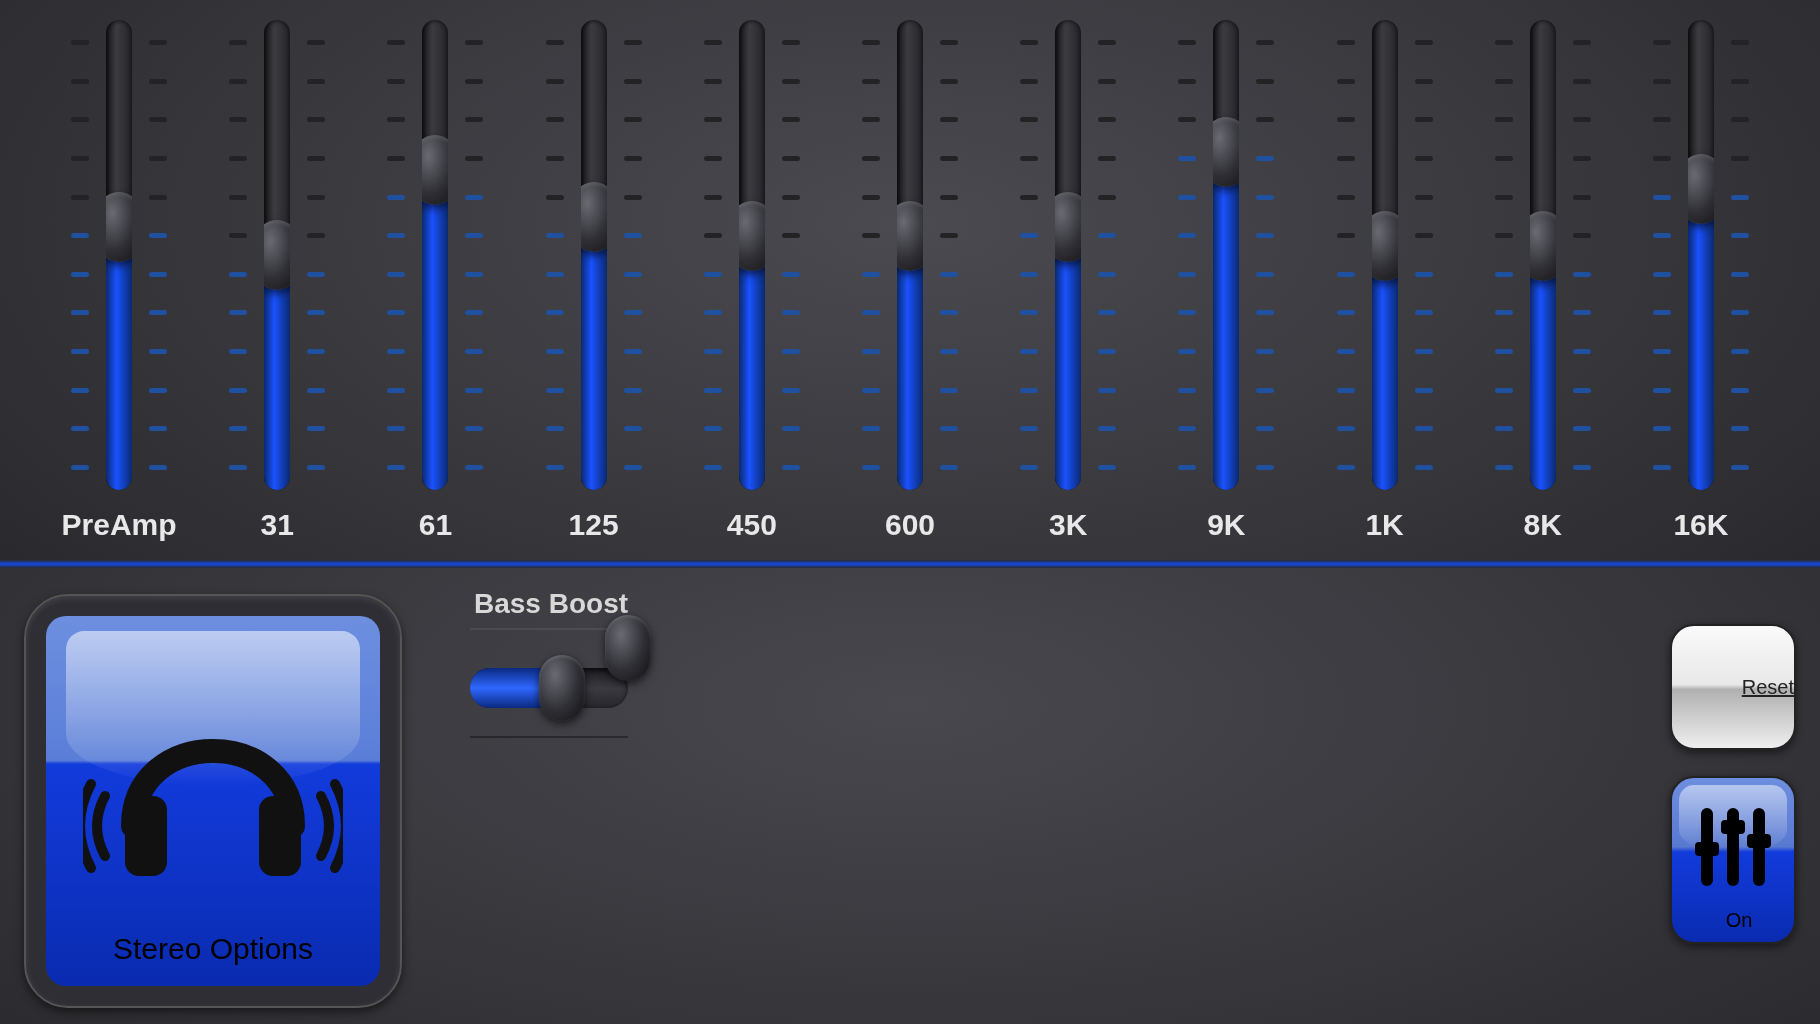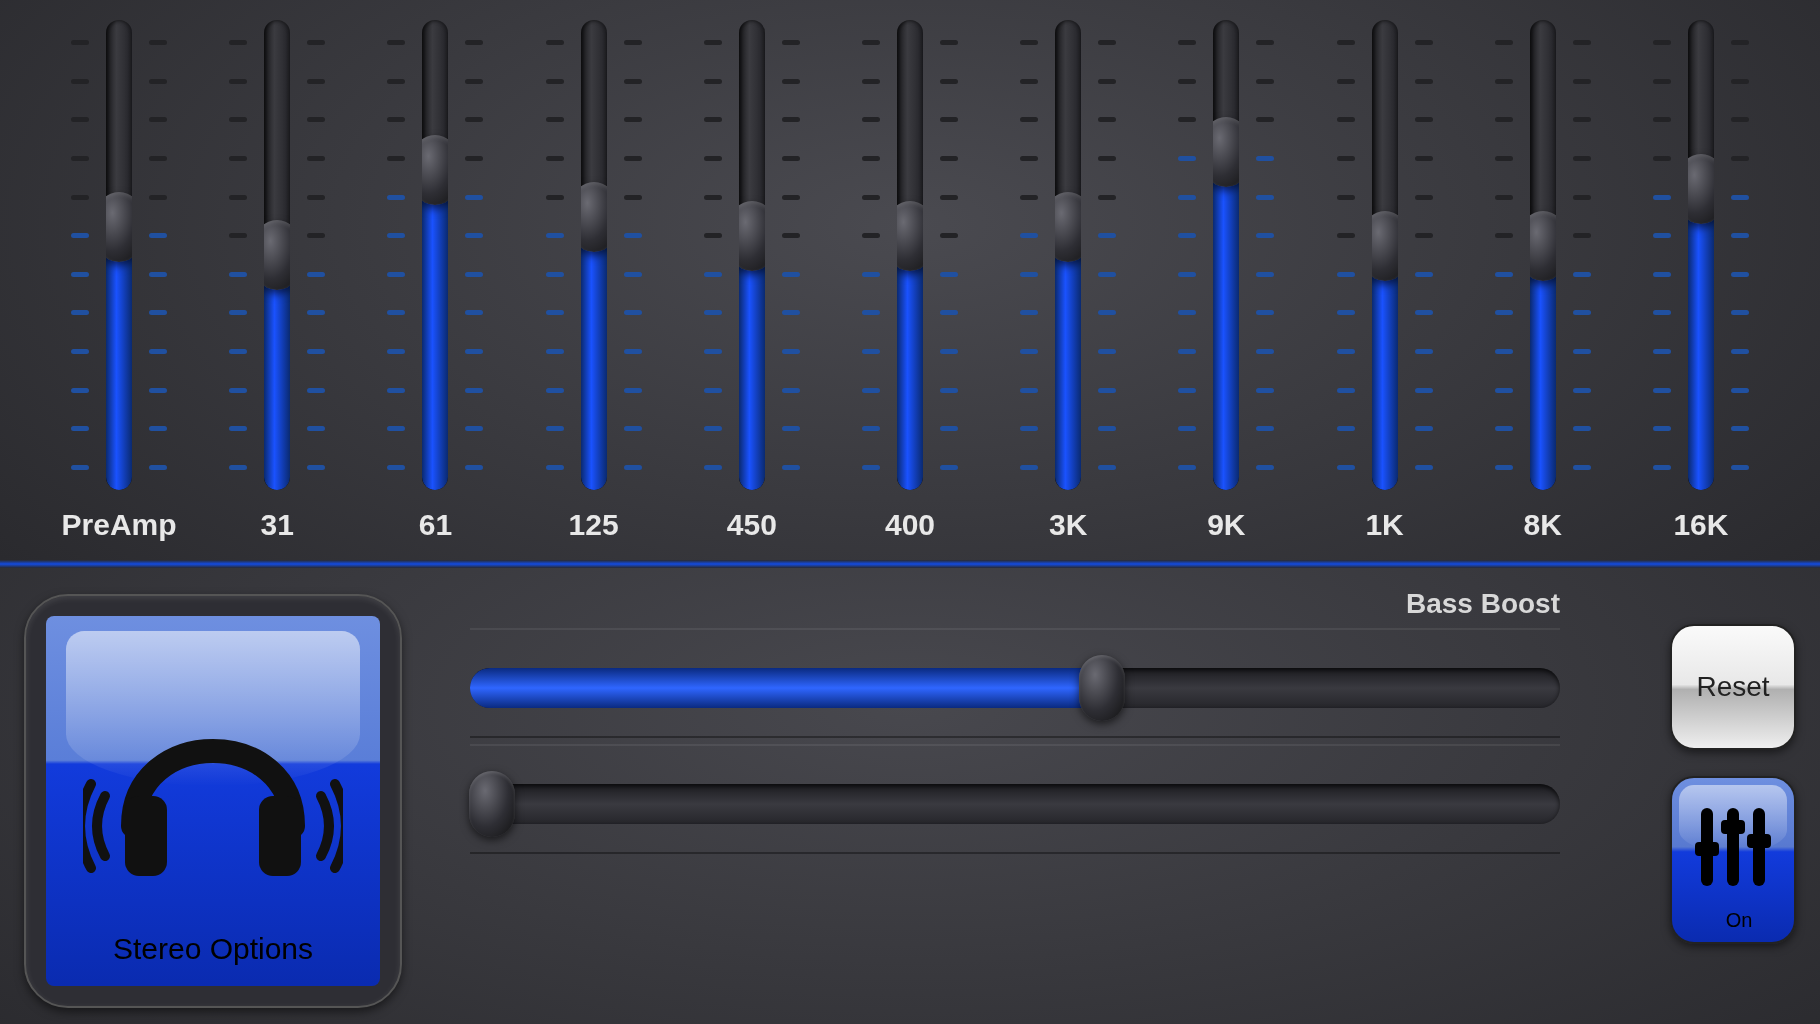--- a/index.html
+++ b/index.html
@@ -100,21 +100,21 @@
     width: 378px; height: 414px;
     border-radius: 44px;
     background: #2e2e34;
     border: 2px solid #555;
     box-shadow: inset 0 2px 6px rgba(255,255,255,.1), 0 4px 10px rgba(0,0,0,.5);
     padding: 20px;
     cursor: pointer;
   }
   .stereo-inner {
     width: 100%; height: 100%;
-    border-radius: 8px;
+    border-radius: 20px;
     position: relative;
     overflow: hidden;
     background: linear-gradient(#6e8fe0 0%, #5a7ed8 39%, #123bdc 40%, #0a2bb0 100%);
   }
   .stereo-inner::before{
     content:"";
     position:absolute; left:6%; top:4%; width:88%; height:42%;
     border-radius: 22px 22px 60% 60% / 22px 22px 40% 40%;
     background: linear-gradient(rgba(255,255,255,.55), rgba(255,255,255,0));
     pointer-events:none;
@@ -132,22 +132,21 @@
     left: 50%; top: 46%;
     transform: translate(-50%, -50%);
   }
   .hsliders {
     position: absolute;
     left: 470px;
     right: 260px;
     top: 20px;
     bottom: 0;
     display: flex;
-    flex-direction: column;
-    text-align: right;
+    flex-direction: row;
   }
   .hsec { margin-bottom: 6px; }
   .hlabel {
     font-size: 28px;
     font-weight: bold;
     color: #d8d8d8;
     margin: 0 0 8px 4px;
   }
   .htrack-wrap{
     height: 110px;
@@ -194,24 +193,25 @@
     border: 2px solid #222;
     position: relative;
     overflow: hidden;
     cursor: pointer;
     box-shadow: 0 3px 8px rgba(0,0,0,.5);
   }
   .btn-reset {
     background: linear-gradient(#fafafa 0%, #e8e8e8 48%, #b0b0b0 52%, #efefef 100%);
     display: flex;
     align-items: center;
-    justify-content: center;
+    justify-content: flex-end;
     color: #222;
-    font-size: 28px;
+    font-size: 20px;
     font-weight: 500;
+    text-decoration: underline;
   }
   .btn-on {
     background: linear-gradient(#6e8fe0 0%, #5879d0 42%, #123bdc 45%, #0a2bb0 100%);
     height: 168px;
   }
   .btn-on::before{
     content:"";
     position:absolute; left:6%; top:4%; width:88%; height:42%;
     border-radius: 18px 18px 60% 60% / 18px 18px 40% 40%;
     background: linear-gradient(rgba(255,255,255,.5), rgba(255,255,255,0));
@@ -469,21 +469,21 @@
           <div class="tick"></div>
           <div class="tick"></div>
           <div class="tick"></div>
           <div class="tick"></div>
         </div>
         <div class="track">
           <div class="fill" style="height: 54%;"></div>
           <div class="thumb" style="bottom: 54%;"></div>
         </div>
       </div>
-      <div class="band-label">400</div>
+      <div class="band-label">600</div>
     </div>
     <div class="band">
       <div class="slider-zone">
         <div class="ticks left">
           <div class="tick off"></div>
           <div class="tick off"></div>
           <div class="tick off"></div>
           <div class="tick off"></div>
           <div class="tick off"></div>
           <div class="tick"></div>

